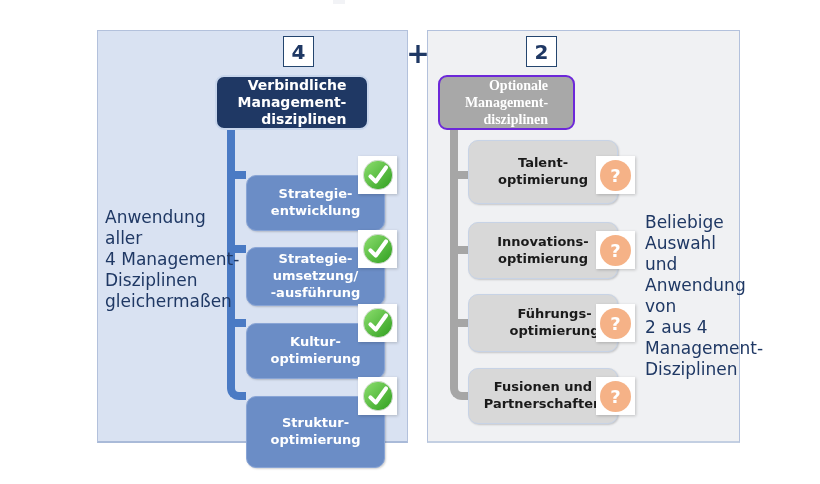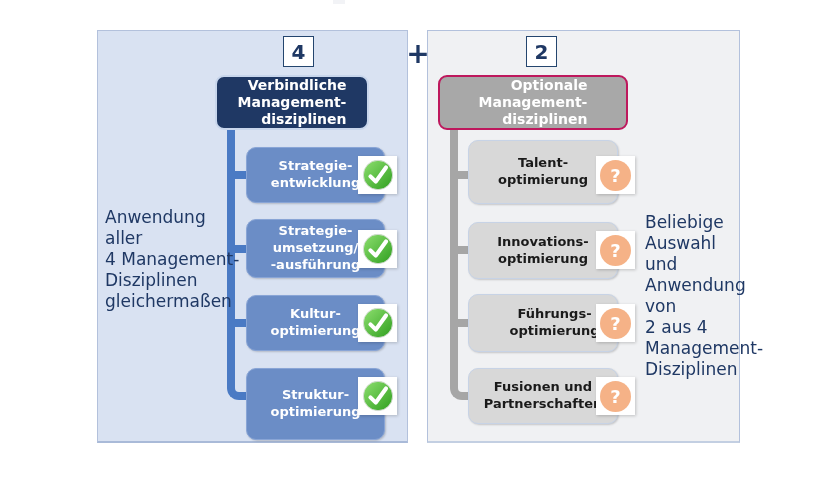--- a/index.html
+++ b/index.html
@@ -19,36 +19,36 @@
 
   
   .plus{position:absolute;left:403px;top:38px;width:30px;height:30px;display:flex;align-items:center;
         justify-content:center;font-size:28px;font-weight:bold;color:#1F3864;}
 
   
   .hdr{position:absolute;top:75px;height:55px;border-radius:9px;box-sizing:border-box;
        display:flex;align-items:center;justify-content:center;text-align:right;
        font-size:14px;font-weight:bold;color:#ffffff;line-height:1.22;}
   .hdr-left{left:215px;width:154px;background:#1F3864;border:2px solid #C8D6EC;}
-  .hdr-right{left:438px;width:190px;background:#A8A8A8;border:2px solid #be185d;}
+  .hdr-right{left:438px;width:137px;background:#A8A8A8;border:2px solid #6d28d9;font-family:Liberation Serif, serif;}
 
   
   .elbow{position:absolute;top:130px;height:270px;box-sizing:border-box;
          border-bottom-left-radius:12px;background:transparent;}
   .elbow-left{left:227px;width:19px;border-left:8px solid #4A7AC4;border-bottom:8px solid #4A7AC4;}
   .elbow-right{left:450px;width:18px;border-left:8px solid #A6A6A6;border-bottom:8px solid #A6A6A6;}
   .stub{position:absolute;height:8px;}
   .stub-left{left:233px;width:13px;background:#4A7AC4;}
   .stub-right{left:456px;width:12px;background:#A6A6A6;}
 
   
   .dbox{position:absolute;border-radius:10px;box-sizing:border-box;display:flex;align-items:center;
         justify-content:center;text-align:center;font-size:13px;font-weight:bold;line-height:1.3;
         box-shadow:1px 1px 2px rgba(0,0,0,0.18);}
-  .dbox-blue{left:246px;width:139px;background:#6B8DC6;border:1px solid #89A5D6;color:#ffffff;}
+  .dbox-blue{left:246px;width:139px;background:#6B8DC6;border:1px solid #89A5D6;color:#ffffff;margin-top:28px;}
   .dbox-gray{left:468px;width:150px;background:#D8D8D8;border:1px solid #C7D3E6;color:#1A1A1A;}
 
   
   .tile{position:absolute;width:39px;height:38px;background:#ffffff;
         box-shadow:1px 1px 3px rgba(0,0,0,0.2);display:flex;align-items:center;justify-content:center;}
   .tile-left{left:358px;}
   .tile-right{left:596px;}
   .qcircle{width:31px;height:31px;border-radius:50%;background:#F5B287;display:flex;align-items:center;
            justify-content:center;color:#ffffff;font-size:18px;font-weight:bold;}
 

